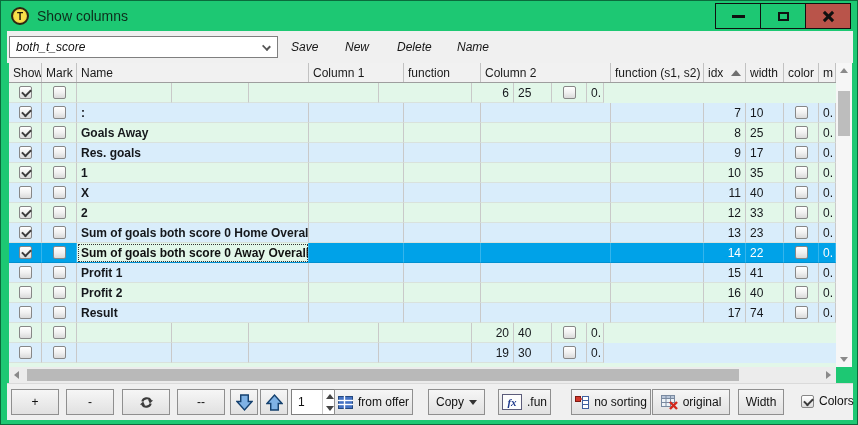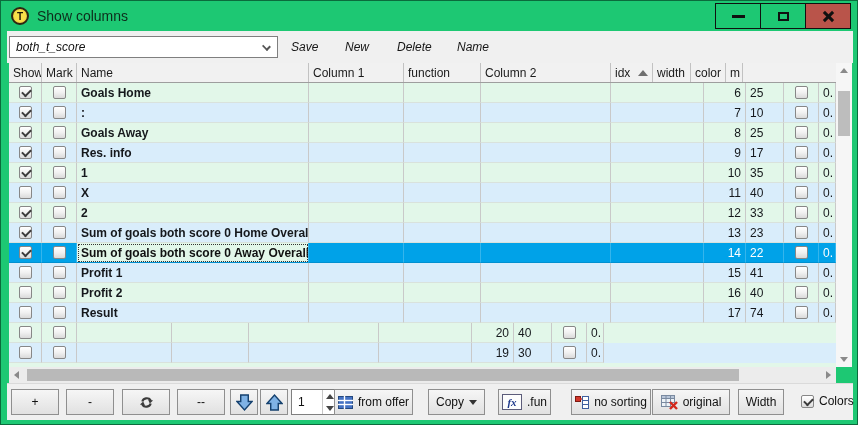--- a/index.html
+++ b/index.html
@@ -124,20 +124,23 @@
       </div>
       <div class="hcell" style="width: 95px;">
         <span>Column 1</span>
       </div>
       <div class="hcell" style="width: 77px;">
         <span>function</span>
       </div>
       <div class="hcell" style="width: 130px;">
         <span>Column 2</span>
       </div>
+      <div class="hcell" style="width: 93px;">
+        <span>function (s1, s2)</span>
+      </div>
       <div class="hcell" style="width: 42px;">
         <span>idx</span>
         <span class="sort-asc"></span>
       </div>
       <div class="hcell" style="width: 38px;">
         <span>width</span>
       </div>
       <div class="hcell" style="width: 35px;">
         <span>color</span>
       </div>
@@ -146,21 +149,20 @@
       </div>
     </div>
   <div class="tbody" id="tbody">
       <div class="trow row-green">
         <div class="tcell cb-cell" style="width: 33px;">
           <span class="cb checked"></span>
         </div>
         <div class="tcell cb-cell" style="width: 35px;">
           <span class="cb"></span>
         </div>
-        <div class="tcell name-cell" style="width: 232px;">Goals Home</div>
         <div class="tcell" style="width: 95px;"></div>
         <div class="tcell" style="width: 77px;"></div>
         <div class="tcell" style="width: 130px;"></div>
         <div class="tcell" style="width: 93px;"></div>
         <div class="tcell num" style="width: 42px;">6</div>
         <div class="tcell" style="width: 38px;">25</div>
         <div class="tcell cb-cell" style="width: 35px;">
           <span class="cb"></span>
         </div>
         <div class="tcell" style="width: 17px;">0.</div>
@@ -203,21 +205,21 @@
         </div>
         <div class="tcell" style="width: 17px;">0.</div>
       </div>
       <div class="trow row-blue">
         <div class="tcell cb-cell" style="width: 33px;">
           <span class="cb checked"></span>
         </div>
         <div class="tcell cb-cell" style="width: 35px;">
           <span class="cb"></span>
         </div>
-        <div class="tcell name-cell" style="width: 232px;">Res. info</div>
+        <div class="tcell name-cell" style="width: 232px;">Res. goals</div>
         <div class="tcell" style="width: 95px;"></div>
         <div class="tcell" style="width: 77px;"></div>
         <div class="tcell" style="width: 130px;"></div>
         <div class="tcell" style="width: 93px;"></div>
         <div class="tcell num" style="width: 42px;">9</div>
         <div class="tcell" style="width: 38px;">17</div>
         <div class="tcell cb-cell" style="width: 35px;">
           <span class="cb"></span>
         </div>
         <div class="tcell" style="width: 17px;">0.</div>

